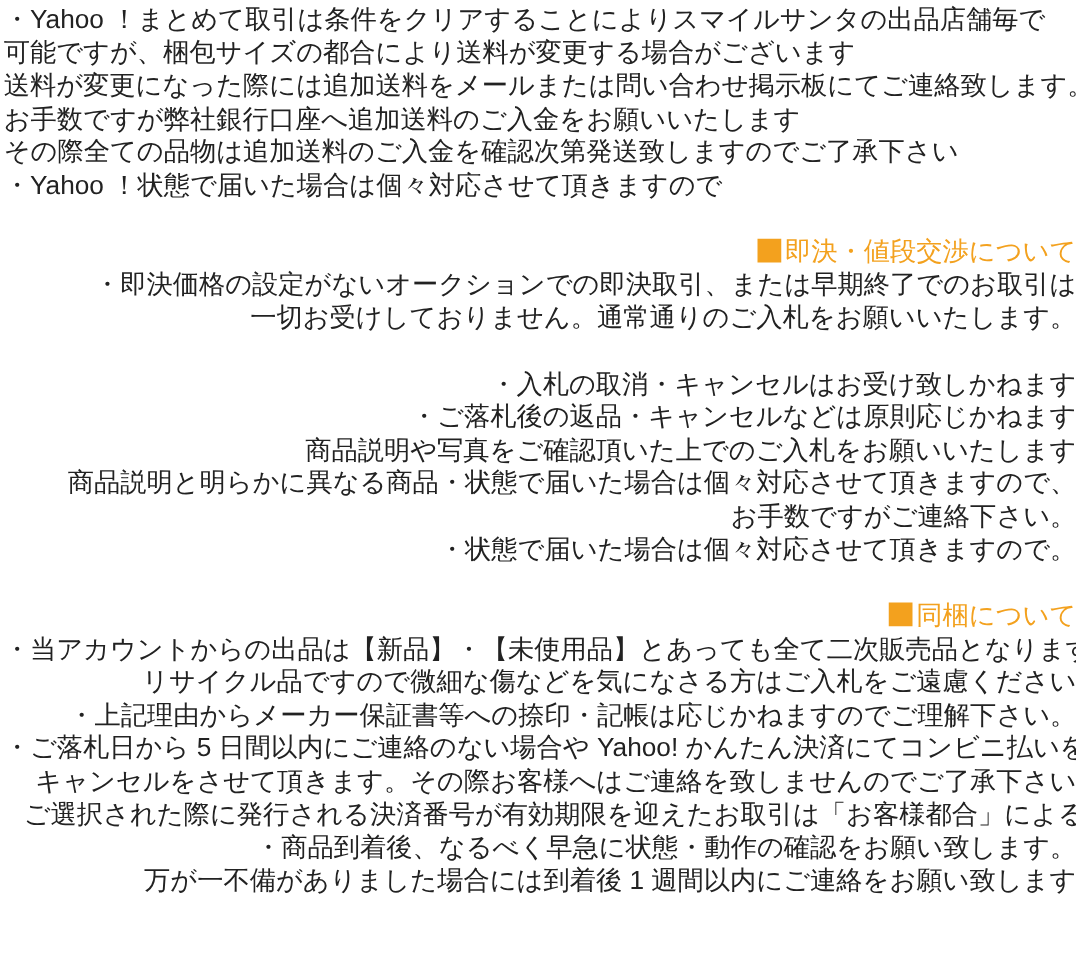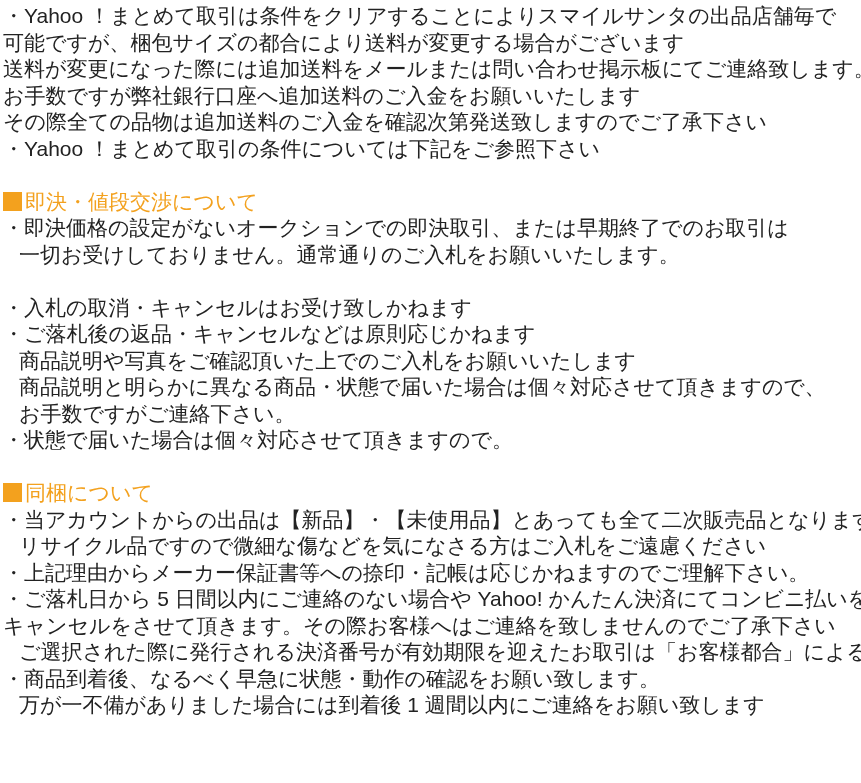--- a/index.html
+++ b/index.html
@@ -21,20 +21,21 @@
     font-size: 21px;
     line-height: 26.5px;
     padding: 3px 0 0 3px;
     overflow: hidden;
   }
   .terms-doc {
     white-space: nowrap;
   }
   section.terms-section + section.terms-section {
     margin-top: 26.5px; 
+    text-align: right;
   }
   .heading {
     color: var(--accent);
     font-weight: normal;
   }
   .marker {
     display: inline-block;
     width: 19px;
     height: 19px;
     background: var(--accent);
@@ -51,21 +52,21 @@
 </head>
 <body>
 
 <div class="terms-doc">
     <section class="terms-section">
       <div class="line">・Yahoo ！まとめて取引は条件をクリアすることによりスマイルサンタの出品店舗毎で</div>
       <div class="line">可能ですが、梱包サイズの都合により送料が変更する場合がございます</div>
       <div class="line">送料が変更になった際には追加送料をメールまたは問い合わせ掲示板にてご連絡致します。</div>
       <div class="line">お手数ですが弊社銀行口座へ追加送料のご入金をお願いいたします</div>
       <div class="line">その際全ての品物は追加送料のご入金を確認次第発送致しますのでご了承下さい</div>
-      <div class="line">・Yahoo ！まとめて取引の条件については下記をご参照下さい</div>
+      <div class="line">・Yahoo ！状態で届いた場合は個々対応させて頂きますので</div>
     </section>
     <section class="terms-section">
       <div class="heading"><span class="marker" title="■"></span><span>即決・値段交渉について</span></div>
       <div class="line">・即決価格の設定がないオークションでの即決取引、または早期終了でのお取引は</div>
       <div class="line indent-1">一切お受けしておりません。通常通りのご入札をお願いいたします。</div>
     </section>
     <section class="terms-section">
       <div class="line">・入札の取消・キャンセルはお受け致しかねます</div>
       <div class="line">・ご落札後の返品・キャンセルなどは原則応じかねます</div>
       <div class="line indent-1">商品説明や写真をご確認頂いた上でのご入札をお願いいたします</div>

